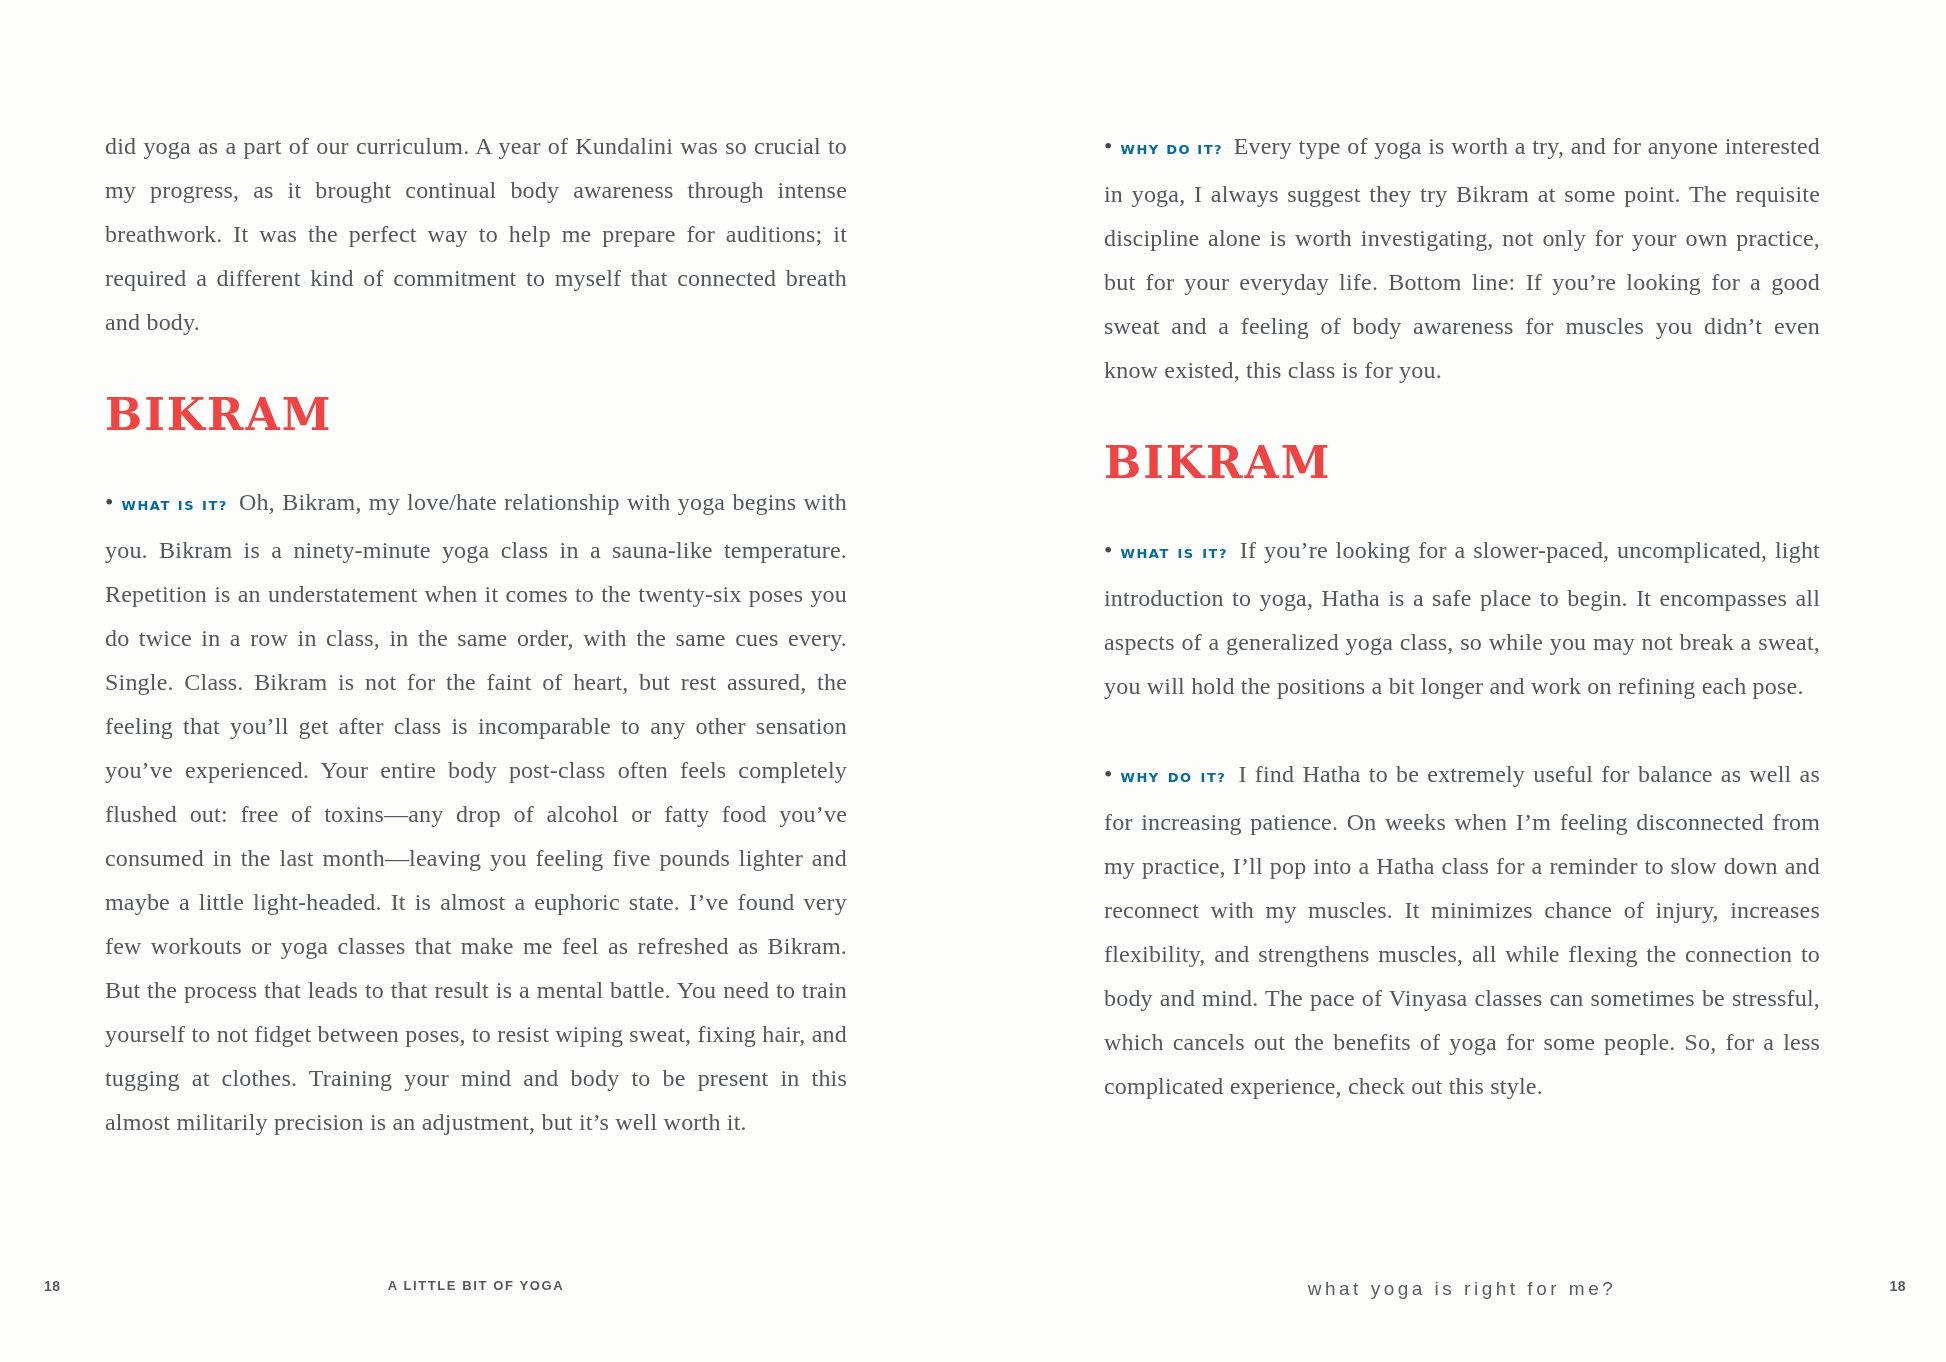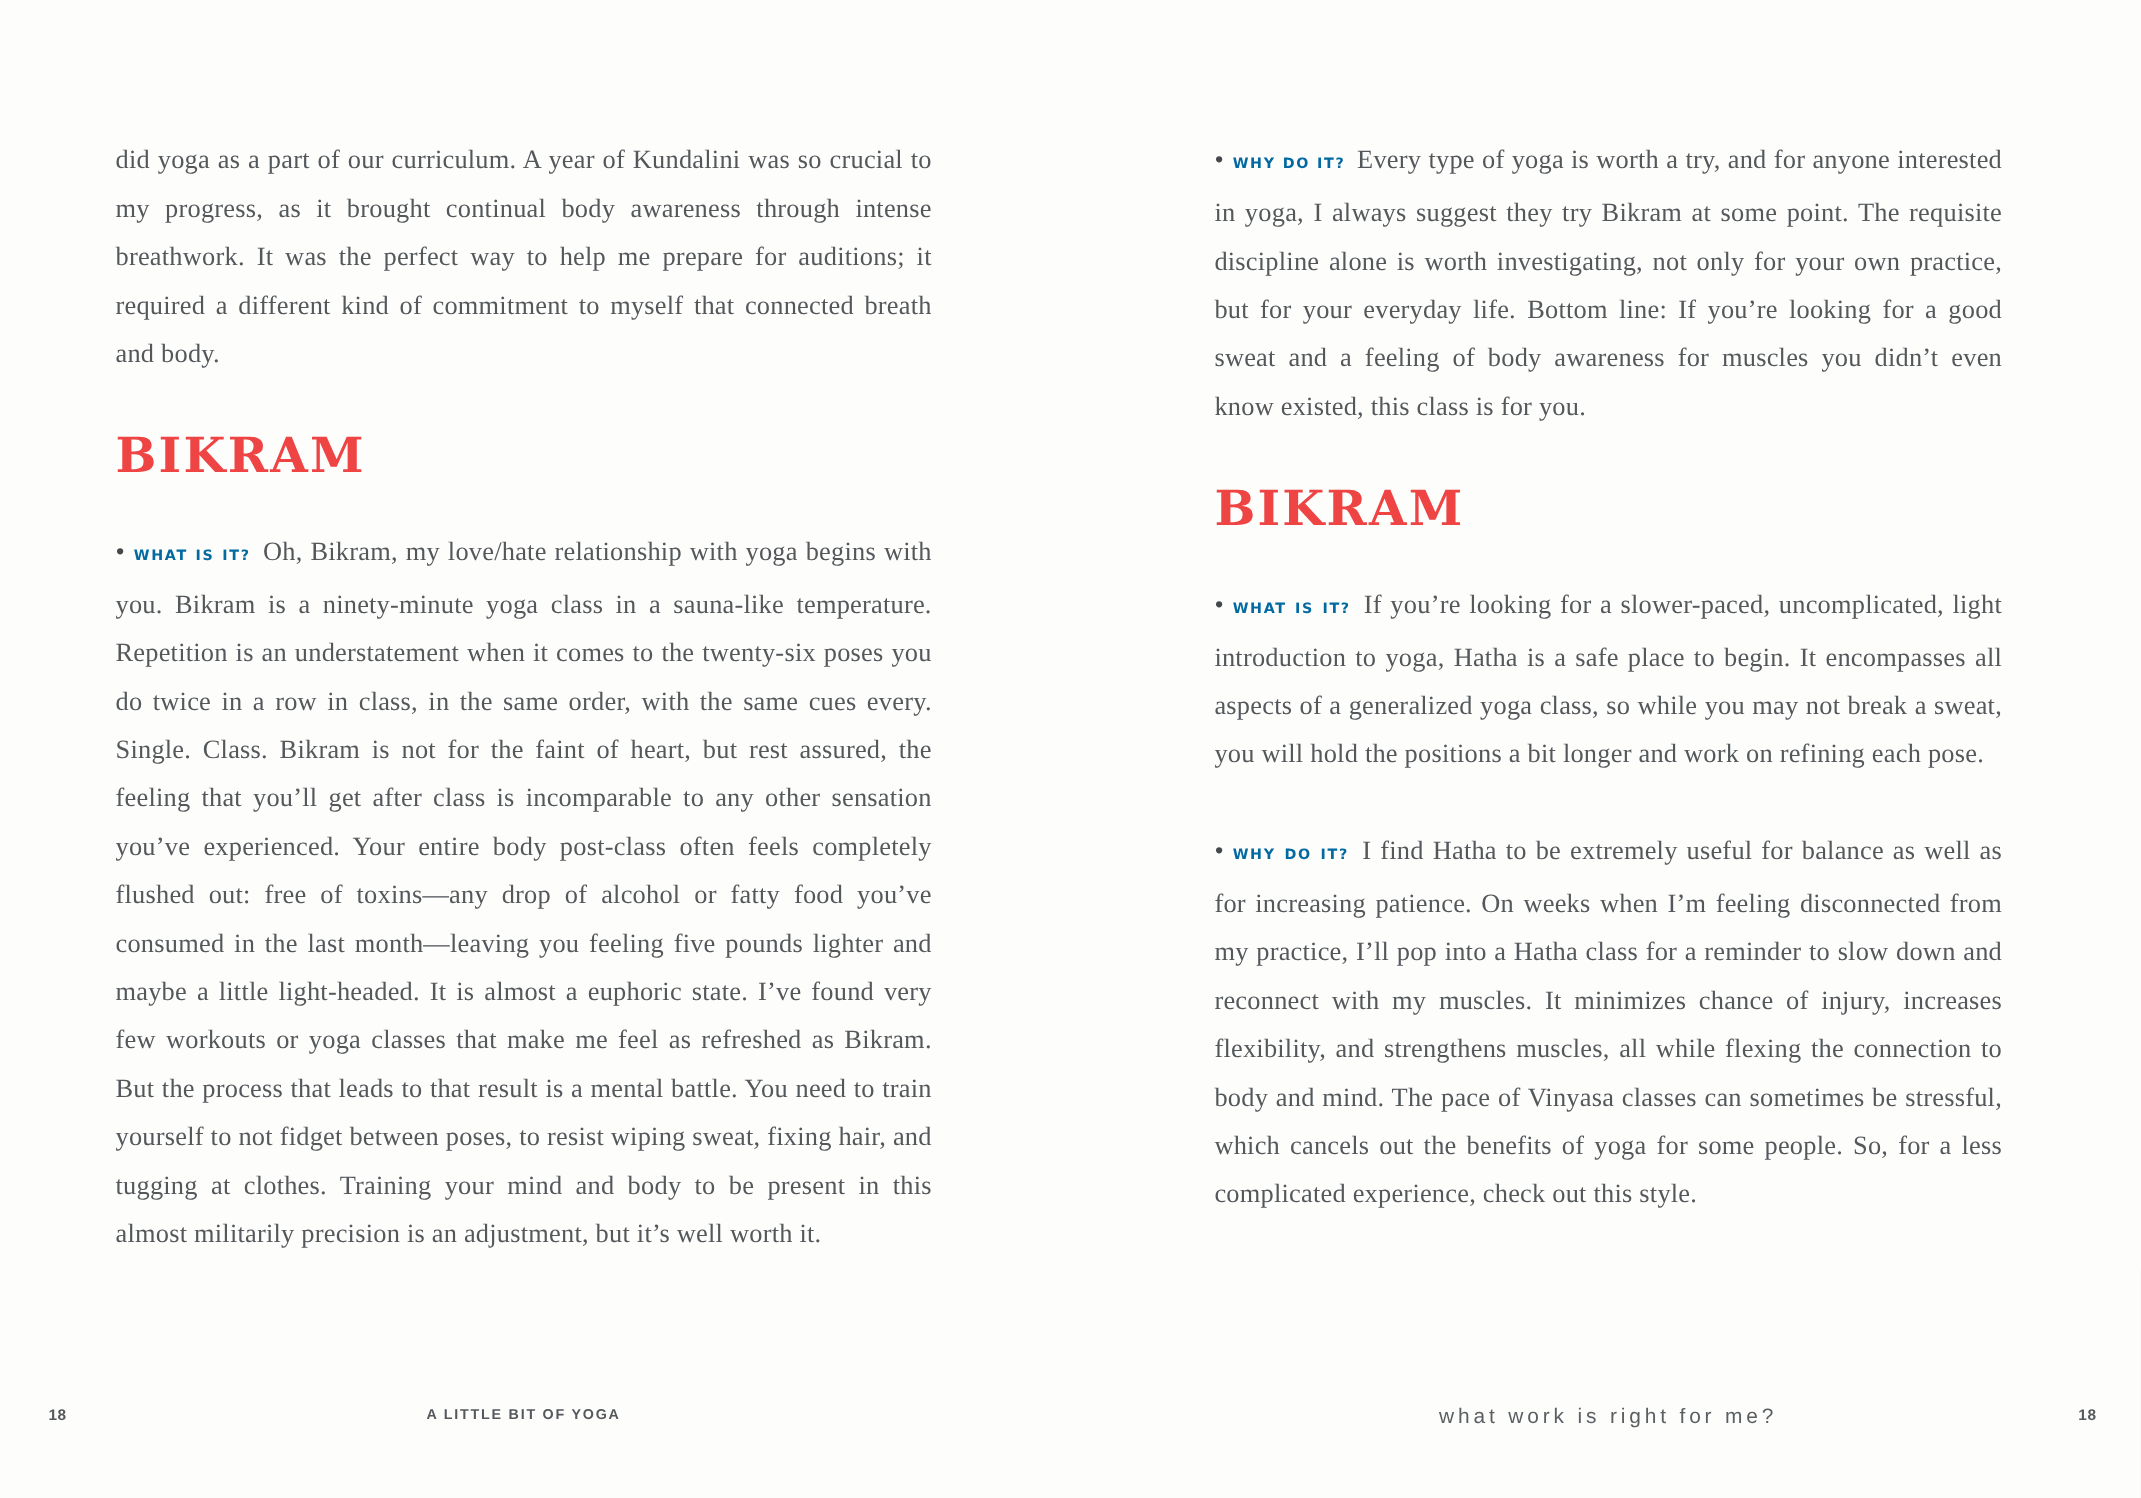--- a/index.html
+++ b/index.html
@@ -99,17 +99,17 @@
 
     <p class="body-para"><span class="bullet">•</span><span class="q-label">WHAT IS IT?</span> <span>If you’re looking for a slower-paced, uncomplicated, light introduction to yoga, Hatha is a safe place to begin. It encompasses all aspects of a generalized yoga class, so while you may not break a sweat, you will hold the positions a bit longer and work on refining each pose.</span></p>
 
     <p class="spaced-para"><span class="bullet">•</span><span class="q-label">WHY DO IT?</span> <span>I find Hatha to be extremely useful for balance as well as for increasing patience. On weeks when I’m feeling disconnected from my practice, I’ll pop into a Hatha class for a reminder to slow down and reconnect with my muscles. It minimizes chance of injury, increases flexibility, and strengthens muscles, all while flexing the connection to body and mind. The pace of Vinyasa classes can sometimes be stressful, which cancels out the benefits of yoga for some people. So, for a less complicated experience, check out this style.</span></p>
   </div>
 
   <div class="footer-item page-number pagenum-left">18</div>
 
   <div class="footer-item running-footer-left">A LITTLE BIT OF YOGA</div>
 
-  <div class="footer-item running-footer-right">what work is right for me?</div>
+  <div class="footer-item running-footer-right">what yoga is right for me?</div>
 
   <div class="footer-item page-number pagenum-right">18</div>
 
 </div>
 
 </body></html>

